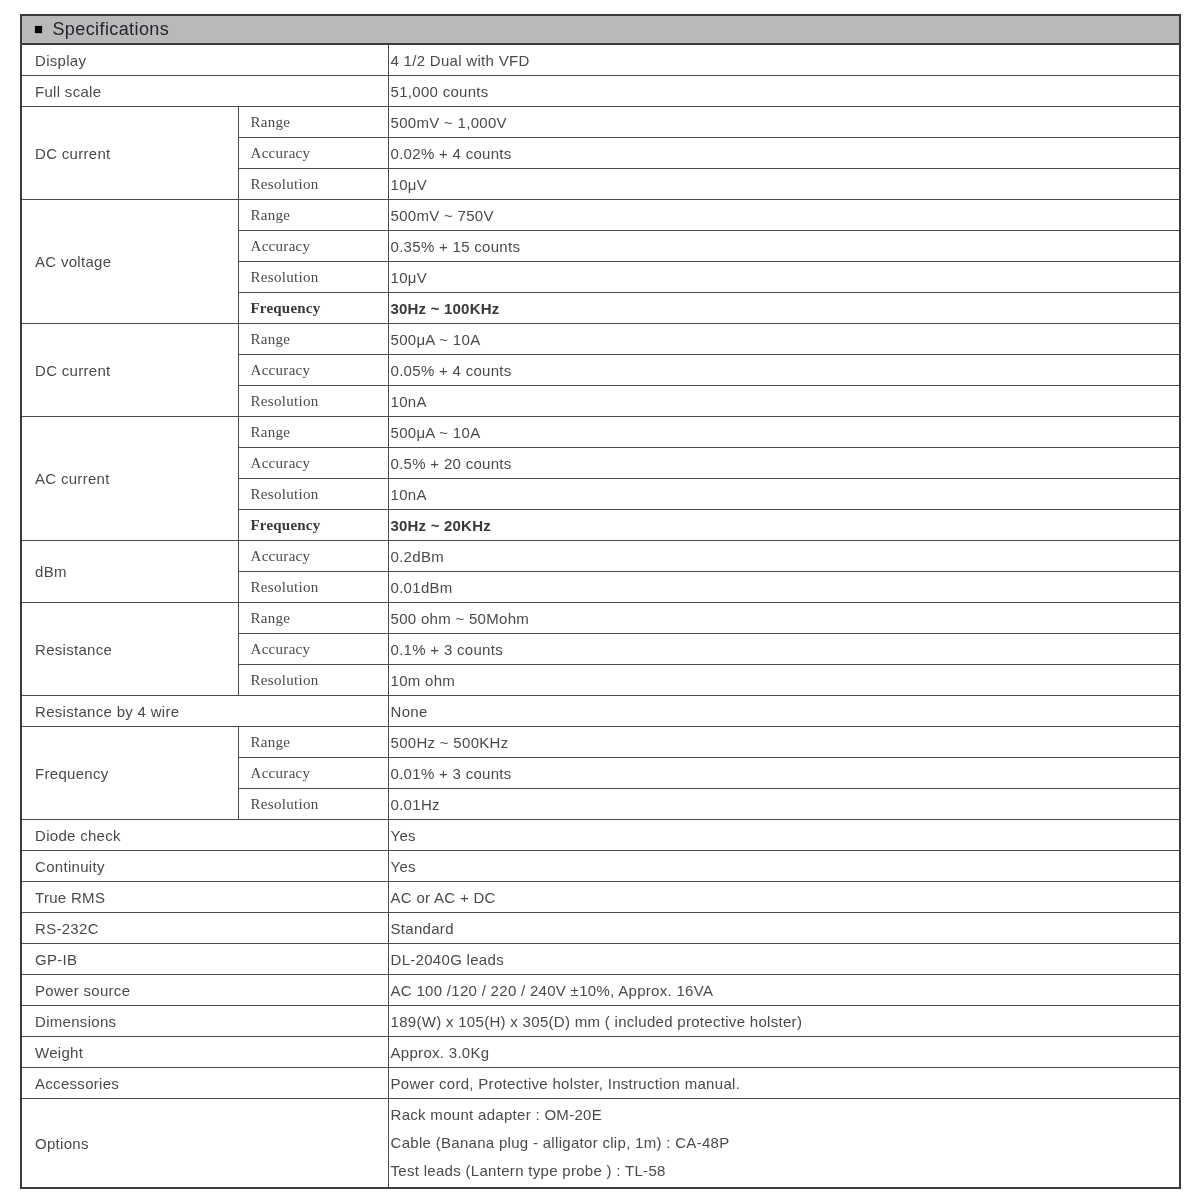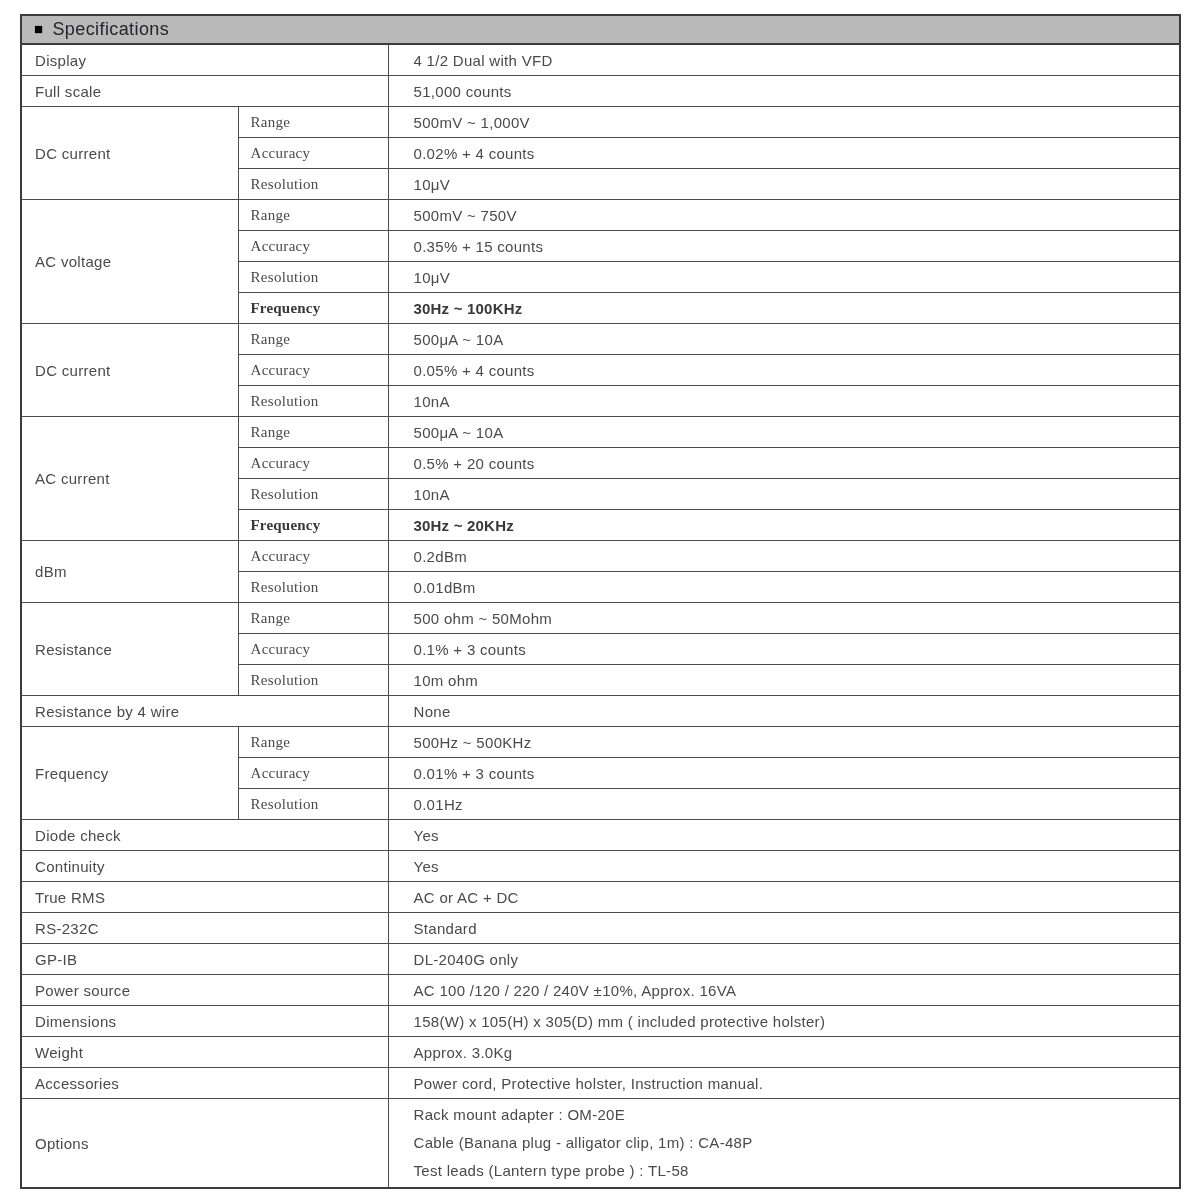--- a/index.html
+++ b/index.html
@@ -49,21 +49,21 @@
     letter-spacing: 0.4px;
   }
   tr.hdr .bullet {
     color: #000000;
     font-size: 15px;
     margin-right: 9px;
     position: relative;
     top: -1px;
   }
   td.term { padding-left: 12px; font-family: Liberation Serif, serif; }
-  td.val  { padding-left: 25px; }
+  td.val  { padding-left: 2px; }
   tr.b td {
     font-weight: bold;
     color: #383838;
     letter-spacing: 0.2px;
   }
   td.multival {
     height: 84px;
     padding-top: 2px;
     padding-bottom: 2px;
     margin-top: 48px;
@@ -218,29 +218,29 @@
     <tr>
       <td colspan="2">True RMS</td>
       <td class="val">AC or AC + DC</td>
     </tr>
     <tr>
       <td colspan="2">RS-232C</td>
       <td class="val">Standard</td>
     </tr>
     <tr>
       <td colspan="2">GP-IB</td>
-      <td class="val">DL-2040G only</td>
+      <td class="val">DL-2040G leads</td>
     </tr>
     <tr>
       <td colspan="2">Power source</td>
       <td class="val">AC 100 /120 / 220 / 240V ±10%, Approx. 16VA</td>
     </tr>
     <tr>
       <td colspan="2">Dimensions</td>
-      <td class="val">158(W) x 105(H) x 305(D) mm ( included protective holster)</td>
+      <td class="val">189(W) x 105(H) x 305(D) mm ( included protective holster)</td>
     </tr>
     <tr>
       <td colspan="2">Weight</td>
       <td class="val">Approx. 3.0Kg</td>
     </tr>
     <tr>
       <td colspan="2">Accessories</td>
       <td class="val">Power cord, Protective holster, Instruction manual.</td>
     </tr>
 

